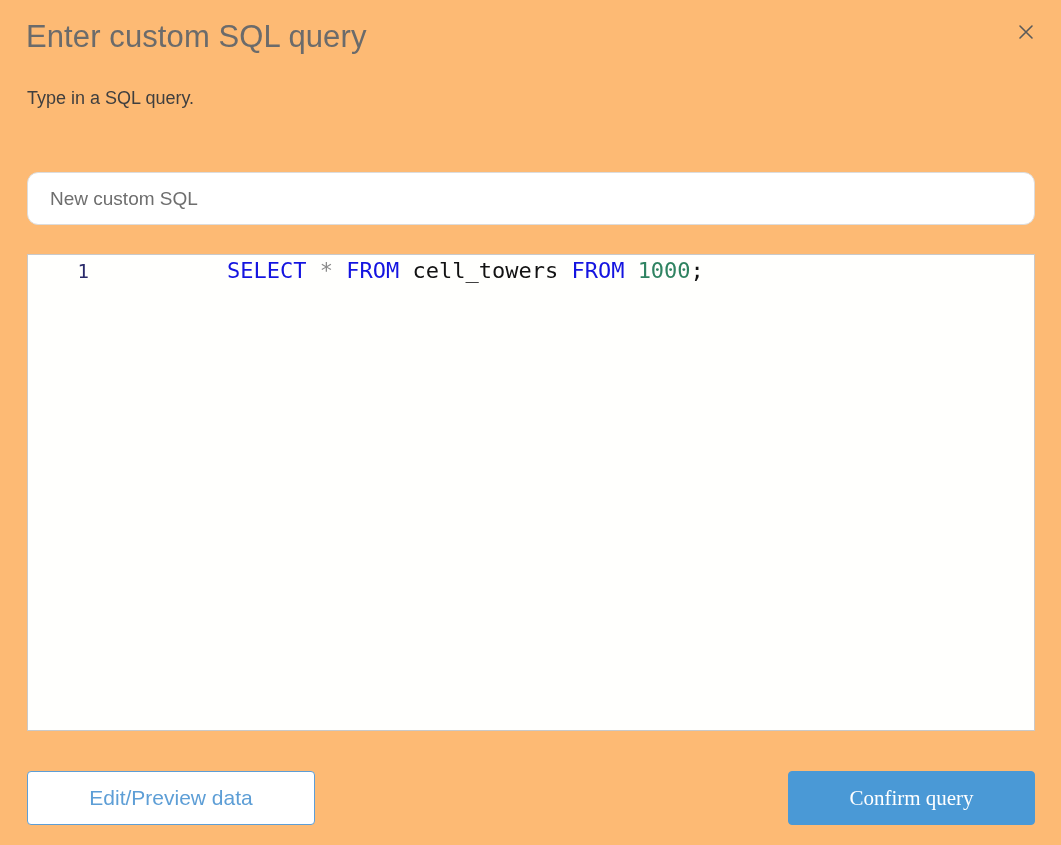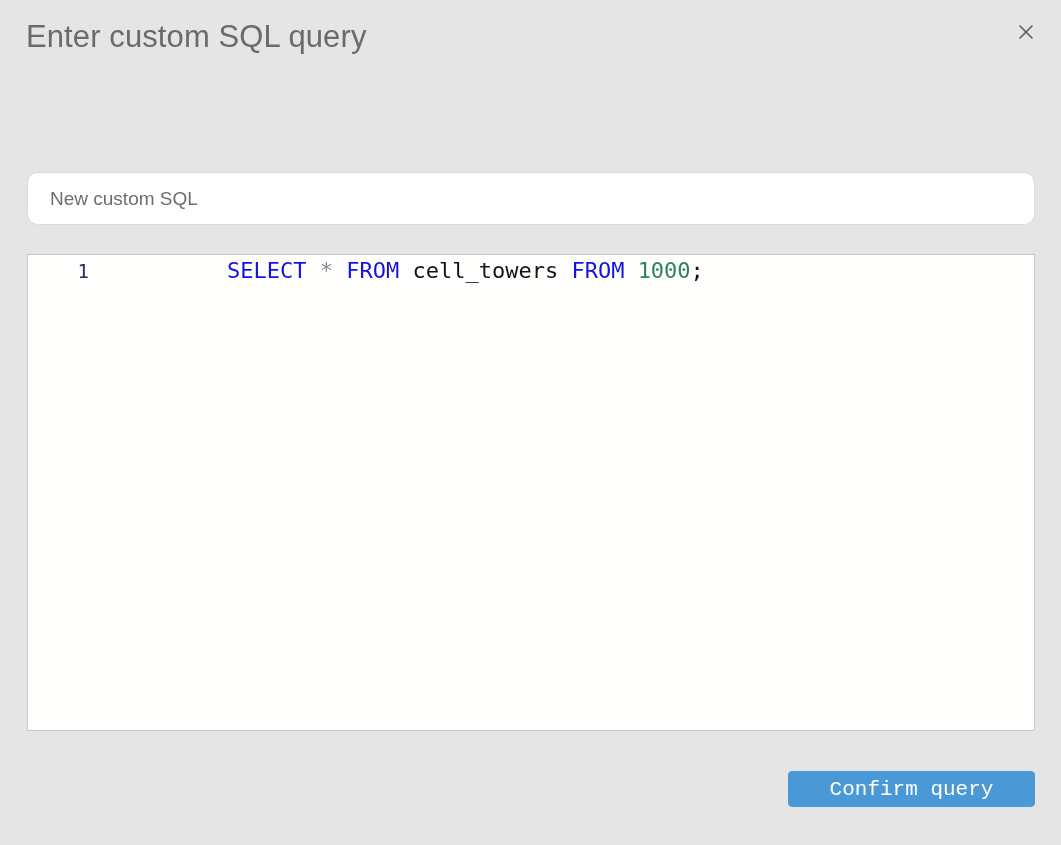--- a/index.html
+++ b/index.html
@@ -11,21 +11,21 @@
     height: 845px;
     background: #ffffff;
     font-family: "Liberation Sans", sans-serif;
     overflow: hidden;
     position: relative;
   }
 
   .dialog {
     position: absolute;
     inset: 0;
-    background: #e5e5e5;
+    background: #fdba74;
   }
 
   
   .dlg-header {
     position: absolute;
     left: 0;
     top: 0;
     width: 1061px;
     height: 72px;
   }
@@ -142,27 +142,27 @@
     font-family: "Liberation Sans", sans-serif;
     font-size: 21px;
     cursor: pointer;
     padding: 0;
   }
   .btn-primary {
     position: absolute;
     left: 788px;
     top: 771px;
     width: 247px;
-    height: 36px;
+    height: 54px;
     box-sizing: border-box;
     background: #4a99d6;
     border: 1px solid #4a99d6;
     border-radius: 4px;
     color: #ffffff;
-    font-family: Liberation Mono, monospace;
+    font-family: Liberation Serif, serif;
     font-size: 21px;
     cursor: pointer;
     padding: 0;
   }
 </style>
 </head>
 <body>
 
 <div class="dialog">
 
@@ -171,28 +171,30 @@
 
     <button class="close-btn">
       <span>
         <svg width="20" height="20" viewBox="0 0 20 20" aria-hidden="true">
           <path d="M4 4 L16 16 M16 4 L4 16" stroke="#5a5a5a" stroke-width="1.6" fill="none" stroke-linecap="round"></path>
         </svg>
       </span>
     </button>
   </div>
 
+  <div class="dlg-subtitle">Type in a SQL query.</div>
 
   <input class="name-input" type="text" placeholder="New custom SQL" value="New custom SQL" style="">
 
   <div class="editor">
     <div class="editor-line">
       <span class="gutter">1</span>
       <span class="code">
         <span class="tok-kw">SELECT</span><span> </span><span class="tok-star">*</span><span> </span><span class="tok-kw">FROM</span><span> </span><span class="tok-ident">cell_towers</span><span> </span><span class="tok-kw">FROM</span><span> </span><span class="tok-num">1000</span><span class="tok-punct">;</span>
       </span>
     </div>
   </div>
 
+  <button class="btn-secondary">Edit/Preview data</button>
 
   <button class="btn-primary">Confirm query</button>
 
 </div>
 
 </body></html>

